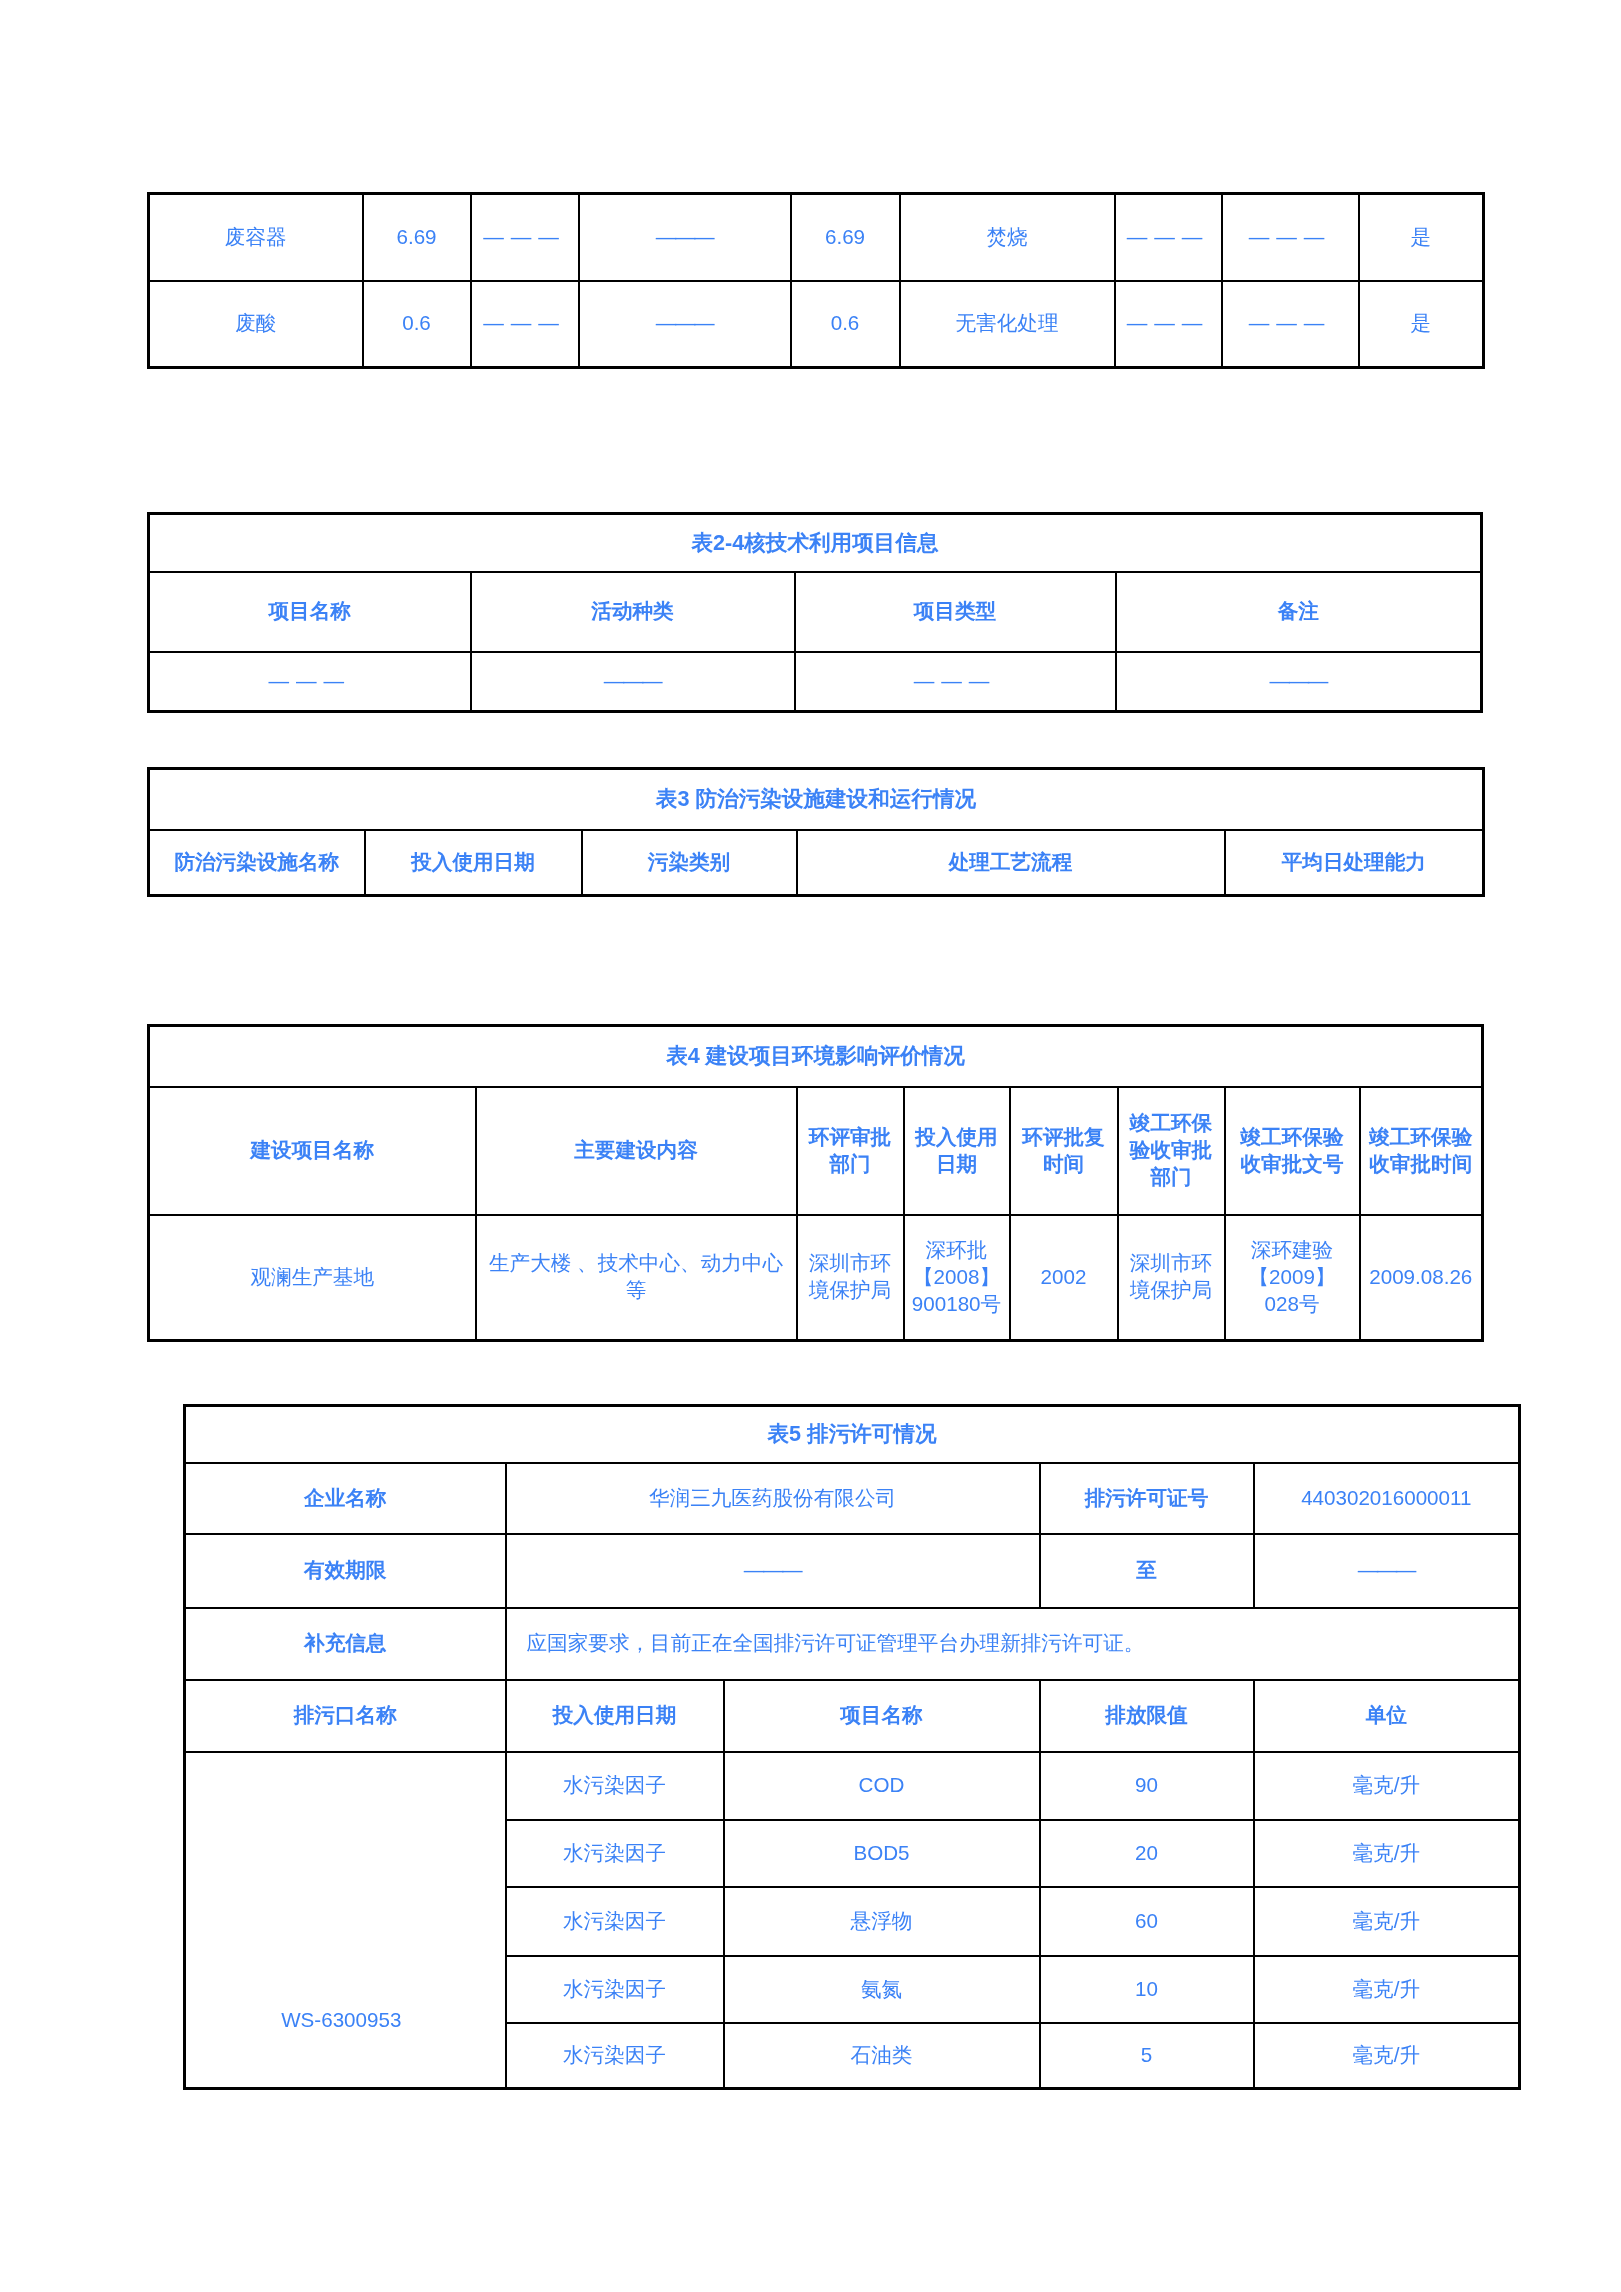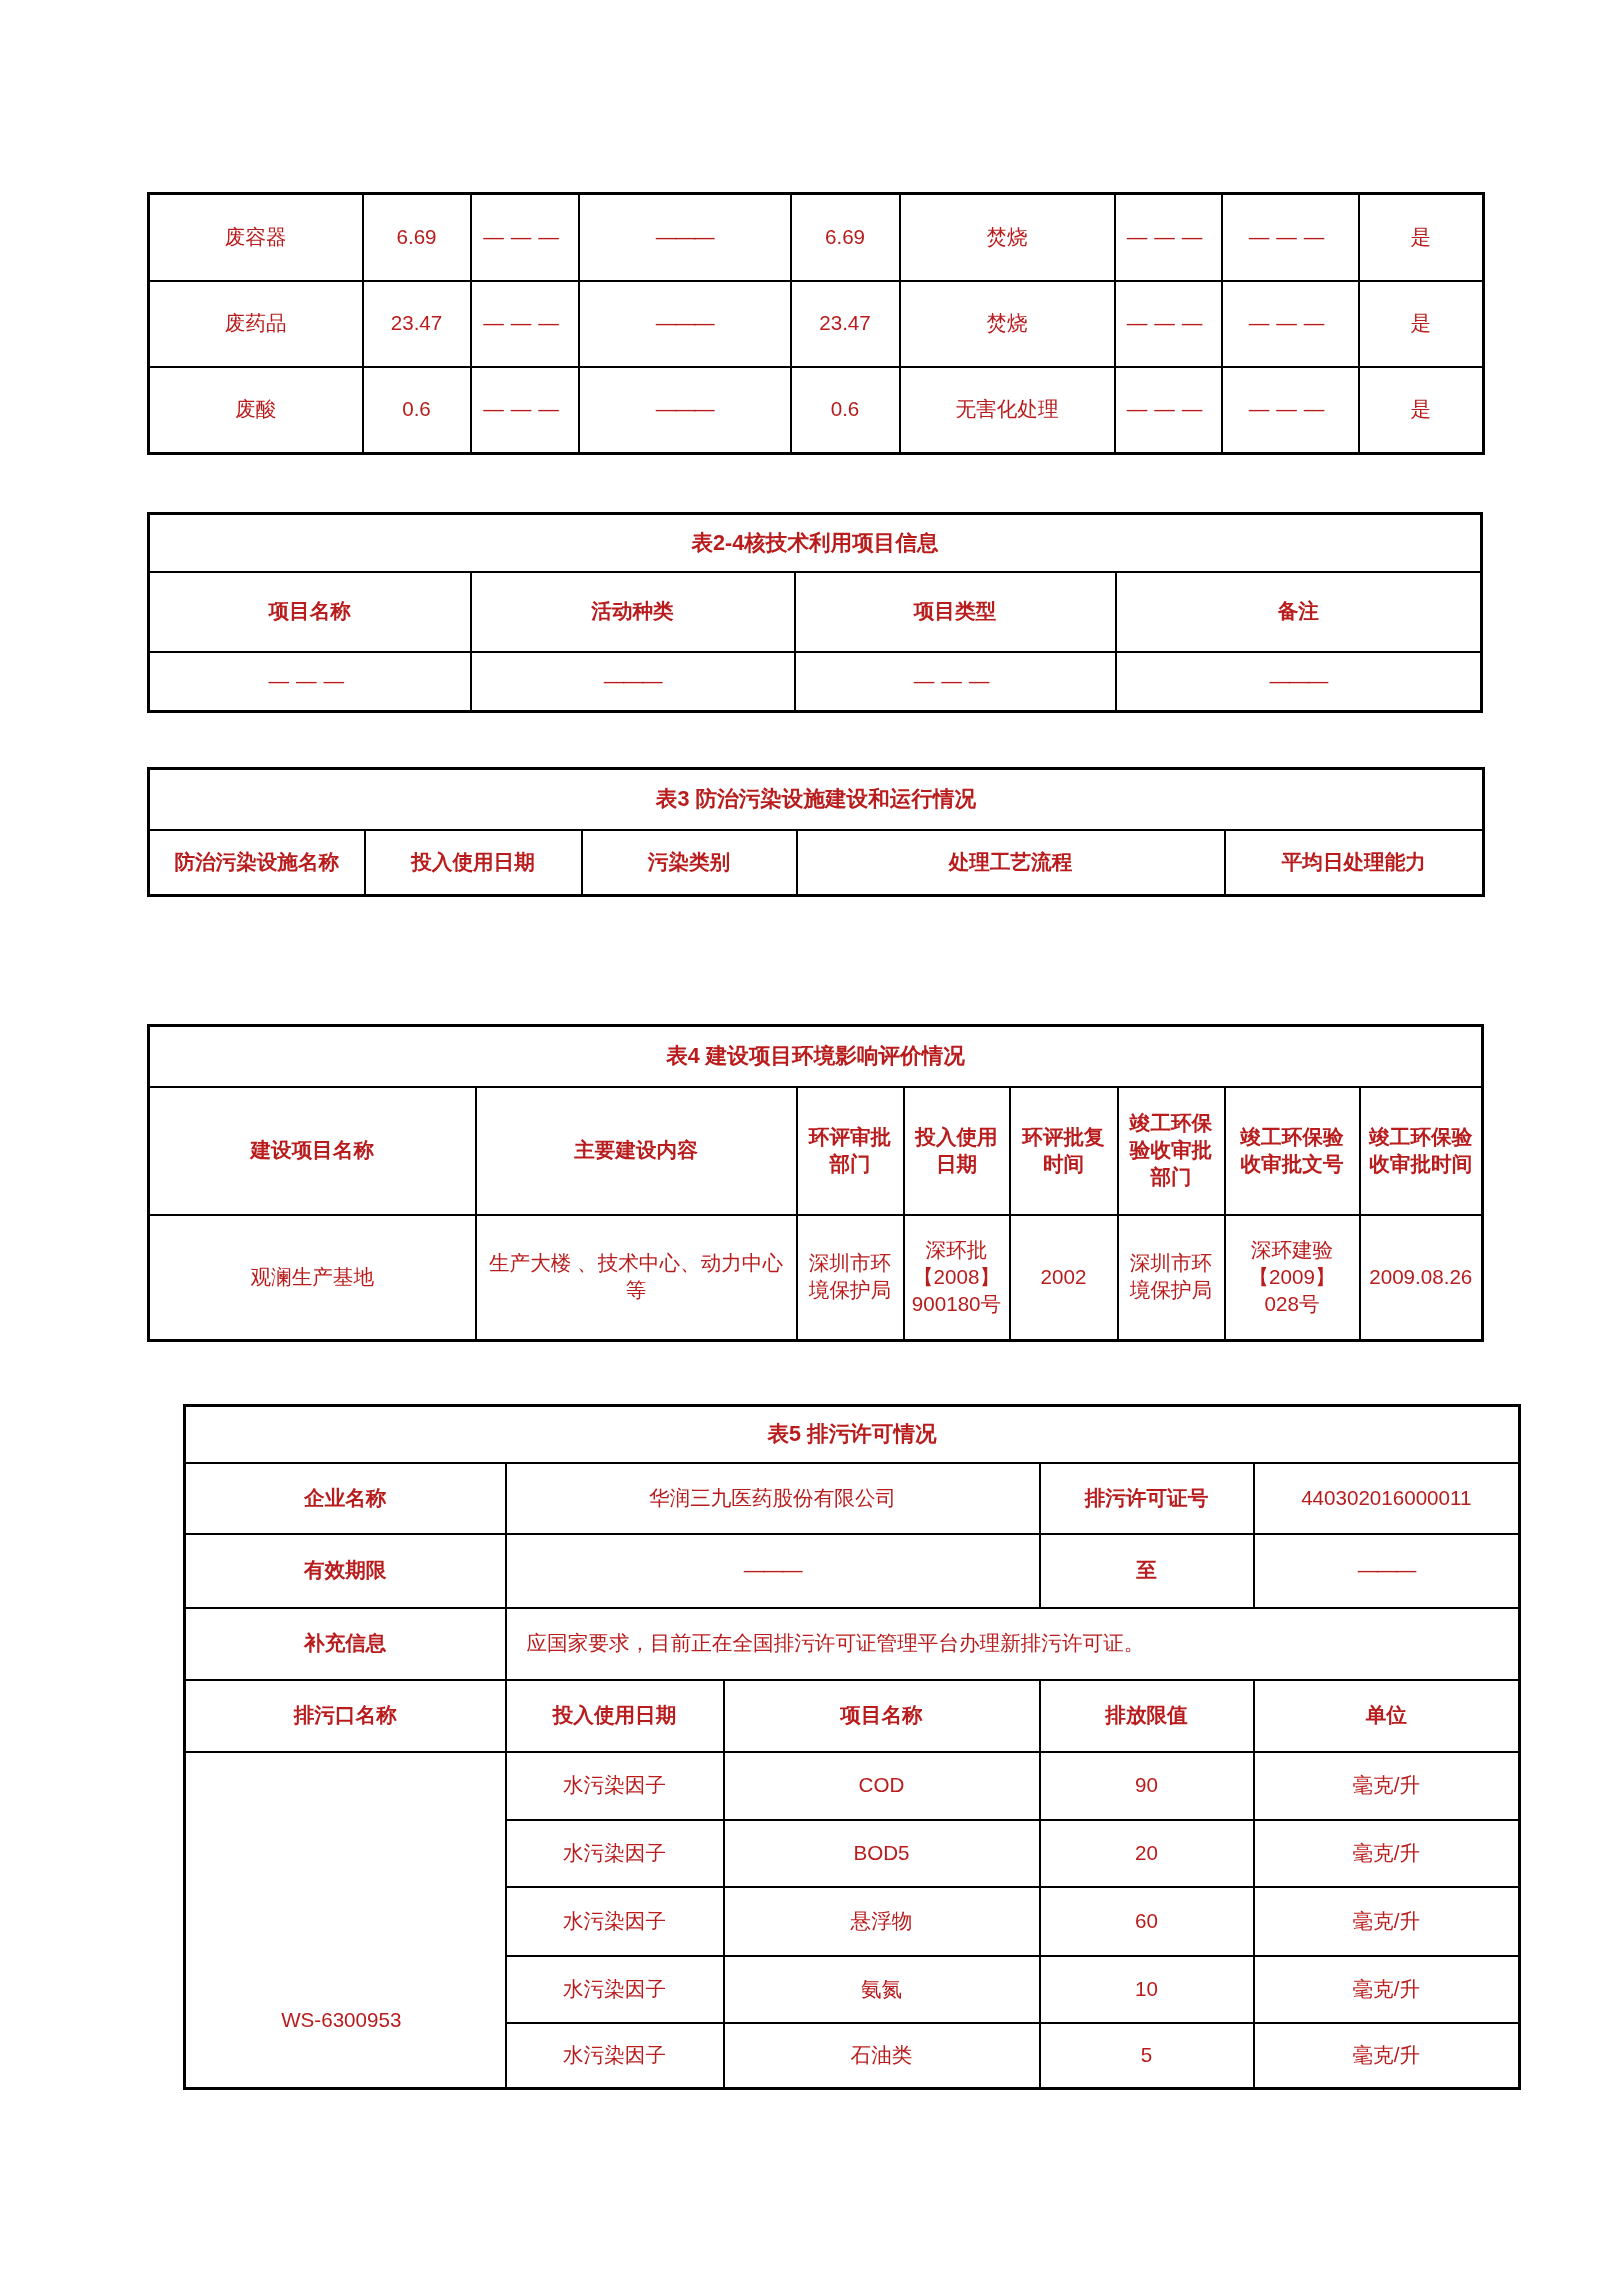--- a/index.html
+++ b/index.html
@@ -1,18 +1,18 @@
 <!DOCTYPE html>
 <html><head>
 <meta charset="utf-8">
 <style>
   html, body { margin:0; padding:0; background:#ffffff; }
   .page {
     position:relative; width:1479px; height:2293px; background:#ffffff;
-    font-family:"Liberation Sans","DejaVu Sans",sans-serif; color:#b91c1c;
+    font-family:"Liberation Sans","DejaVu Sans",sans-serif; color:#3b82f6;
   }
   table.tbl {
     position:absolute; left:147px; width:1334px;
     border-collapse:collapse; table-layout:fixed;
     border:3.9px solid #000; background:#fff;
   }
   .tbl td, .tbl th {
     border:2px solid #000; border-top-width:2.9px; border-bottom-width:2.9px;
     text-align:center; vertical-align:middle;
     font-size:20.6px; font-weight:normal; line-height:1.3;
@@ -57,31 +57,20 @@
         <td>废容器</td>
         <td>6.69</td>
         <td class="dashgap">———</td>
         <td class="dashline">———</td>
         <td>6.69</td>
         <td>焚烧</td>
         <td class="dashgap">———</td>
         <td class="dashgap">———</td>
         <td>是</td>
       </tr>
-      <tr style="height:86px">
-        <td>废药品</td>
-        <td>23.47</td>
-        <td class="dashgap">———</td>
-        <td class="dashline">———</td>
-        <td>23.47</td>
-        <td>焚烧</td>
-        <td class="dashgap">———</td>
-        <td class="dashgap">———</td>
-        <td>是</td>
-      </tr>
       <tr style="height:87px">
         <td>废酸</td>
         <td>0.6</td>
         <td class="dashgap">———</td>
         <td class="dashline">———</td>
         <td>0.6</td>
         <td>无害化处理</td>
         <td class="dashgap">———</td>
         <td class="dashgap">———</td>
         <td>是</td>

